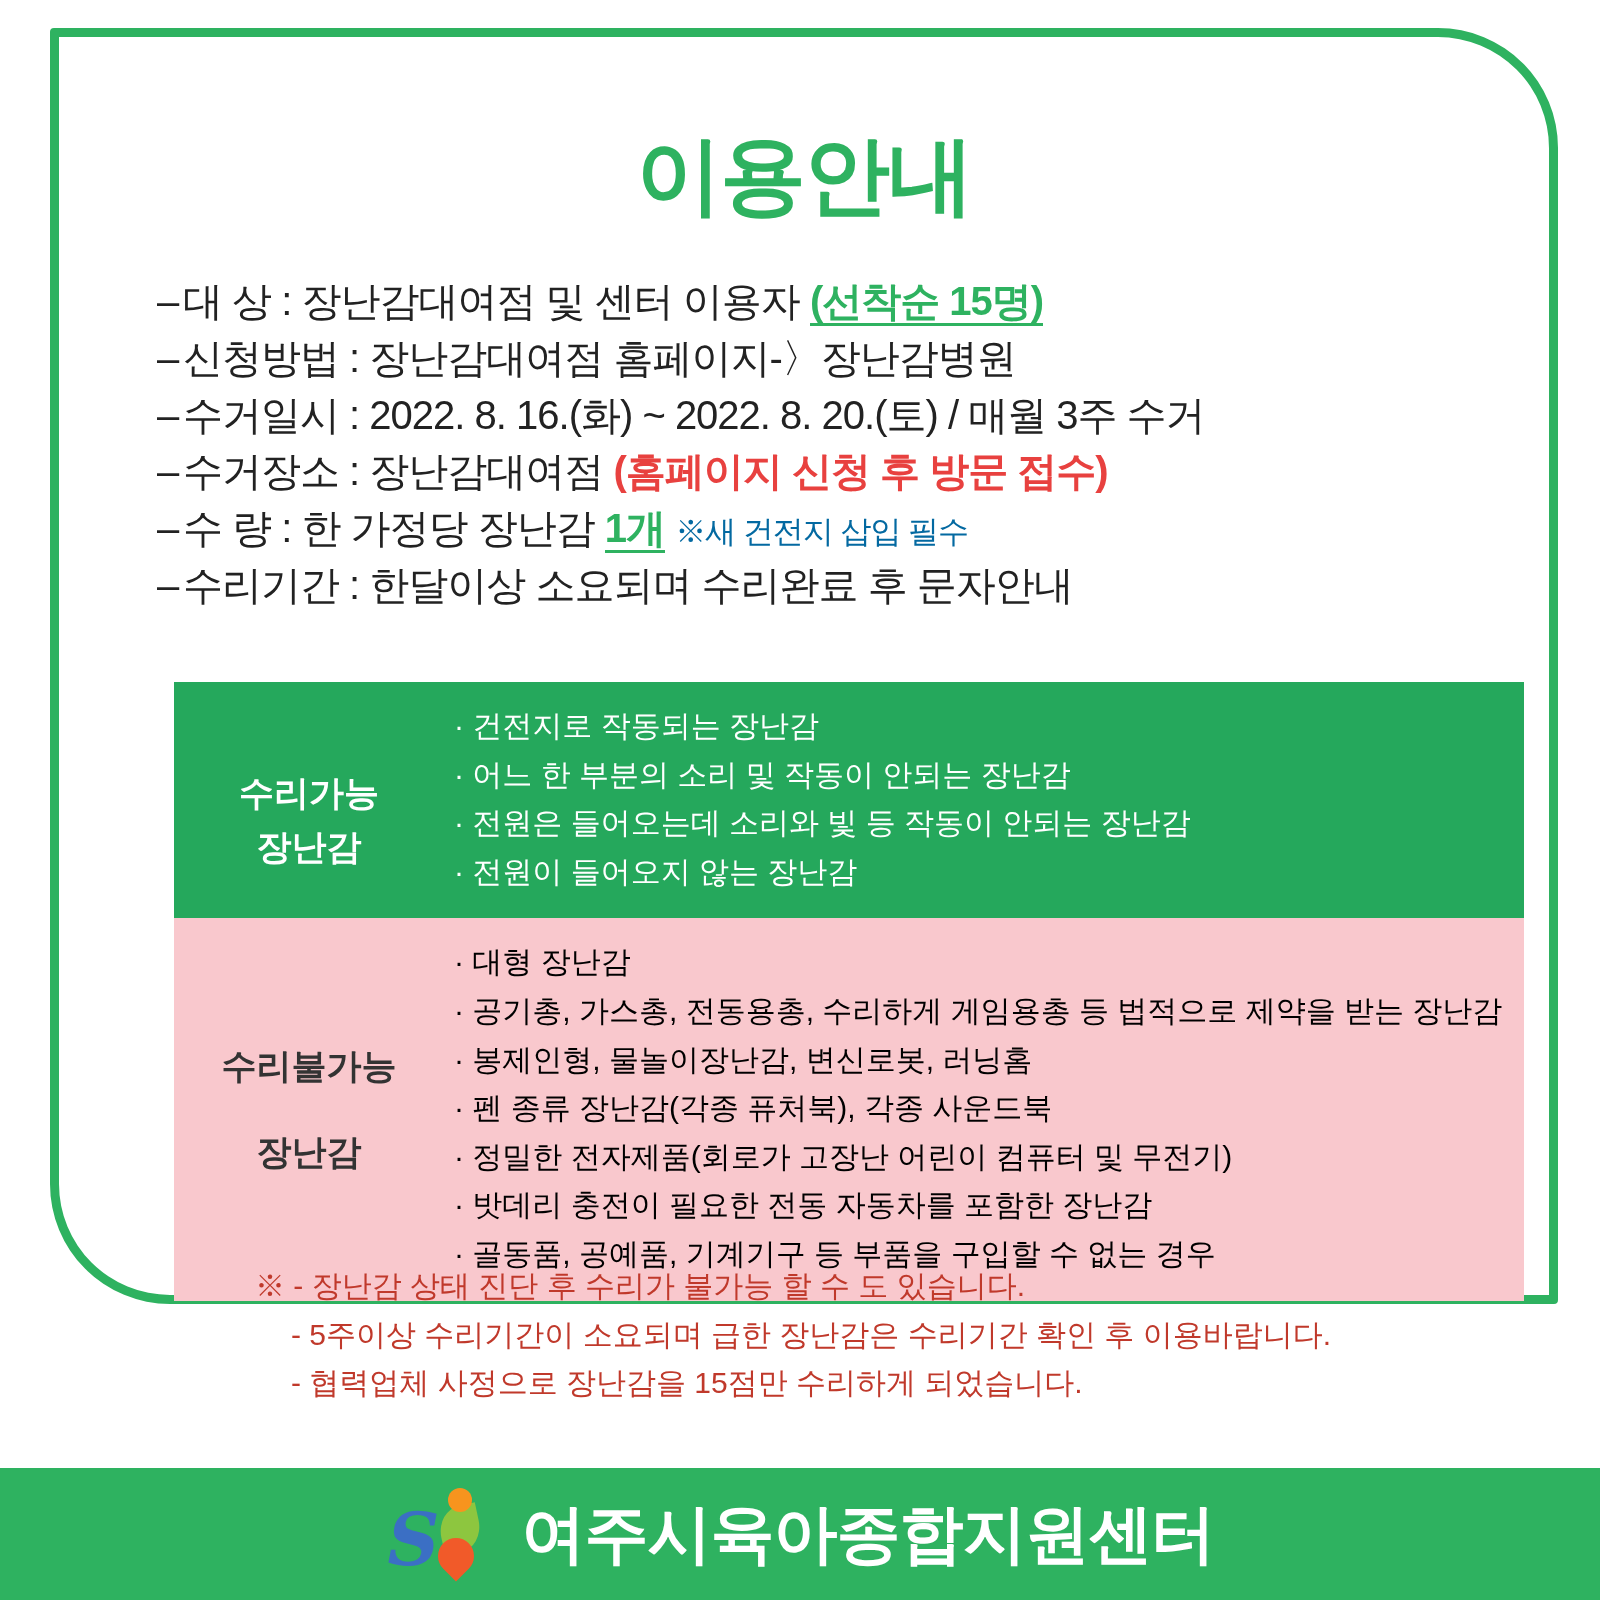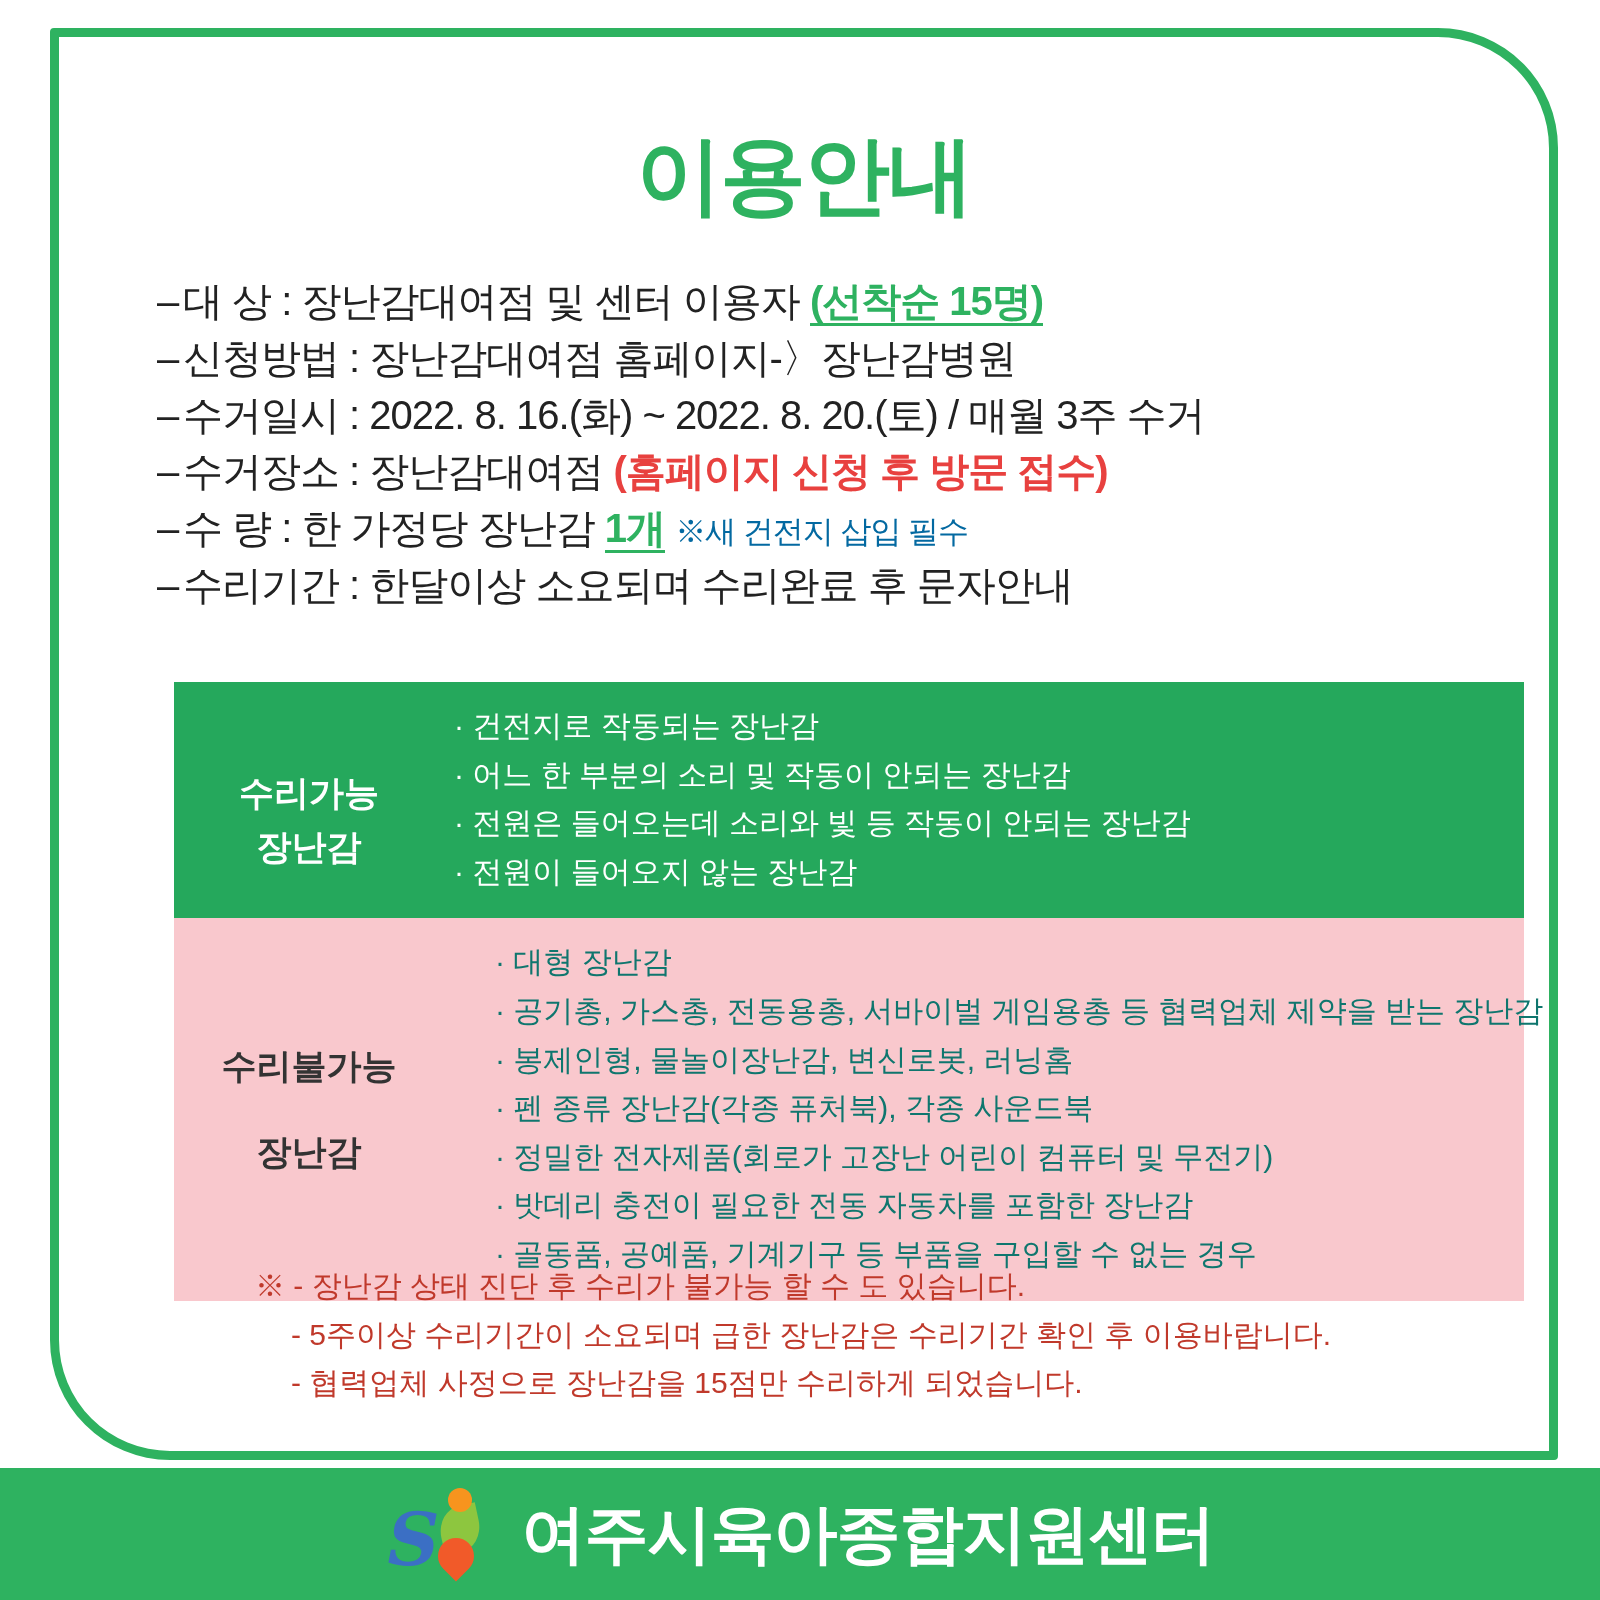--- a/index.html
+++ b/index.html
@@ -21,21 +21,21 @@
     box-sizing: border-box;
     background: #ffffff;
   }
 
   
   .frame {
     position: absolute;
     left: 50px;
     top: 28px;
     width: 1508px;
-    height: 1432px;
+    height: 1276px;
     box-sizing: border-box;
     border: 9px solid #2eb260;
     border-top-right-radius: 120px;
     border-bottom-left-radius: 120px;
     border-top-left-radius: 4px;
     border-bottom-right-radius: 4px;
     background: #ffffff;
   }
 
   .title {
@@ -134,22 +134,21 @@
   }
   .cell-body .li {
     font-size: 30px;
     line-height: 1.62;
     white-space: nowrap;
   }
   .tbl-row.ok .cell-body .li {
     color: #ffffff;
   }
   .tbl-row.no .cell-body .li {
-    color: #0f766e;
-    margin-left: 41px;
+    color: #000000;
   }
 
   
   .notes {
     position: absolute;
     left: 196px;
     top: 1225px;
     width: 1260px;
   }
   .note {
@@ -292,21 +291,21 @@
         </div>
       </div>
 
       <div class="tbl-row no">
         <div class="cell-head">
           <span>수리불가능</span>
           <span>장난감</span>
         </div>
         <div class="cell-body">
           <div class="li">· 대형 장난감</div>
-          <div class="li">· 공기총, 가스총, 전동용총, 서바이벌 게임용총 등 협력업체 제약을 받는 장난감</div>
+          <div class="li">· 공기총, 가스총, 전동용총, 수리하게 게임용총 등 법적으로 제약을 받는 장난감</div>
           <div class="li">· 봉제인형, 물놀이장난감, 변신로봇, 러닝홈</div>
           <div class="li">· 펜 종류 장난감(각종 퓨처북), 각종 사운드북</div>
           <div class="li">· 정밀한 전자제품(회로가 고장난 어린이 컴퓨터 및 무전기)</div>
           <div class="li">· 밧데리 충전이 필요한 전동 자동차를 포함한 장난감</div>
           <div class="li">· 골동품, 공예품, 기계기구 등 부품을 구입할 수 없는 경우</div>
         </div>
       </div>
 
     </div>
 

